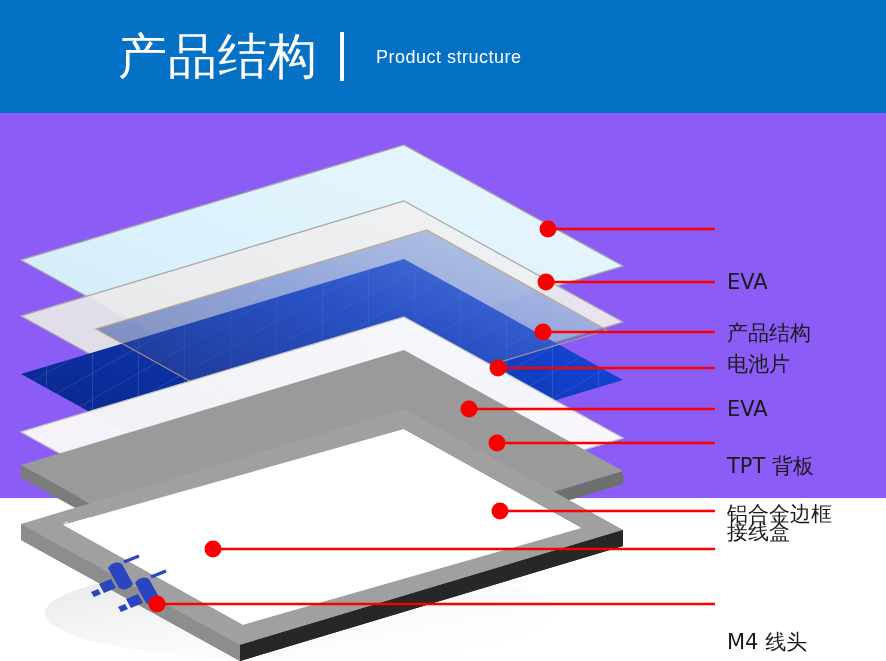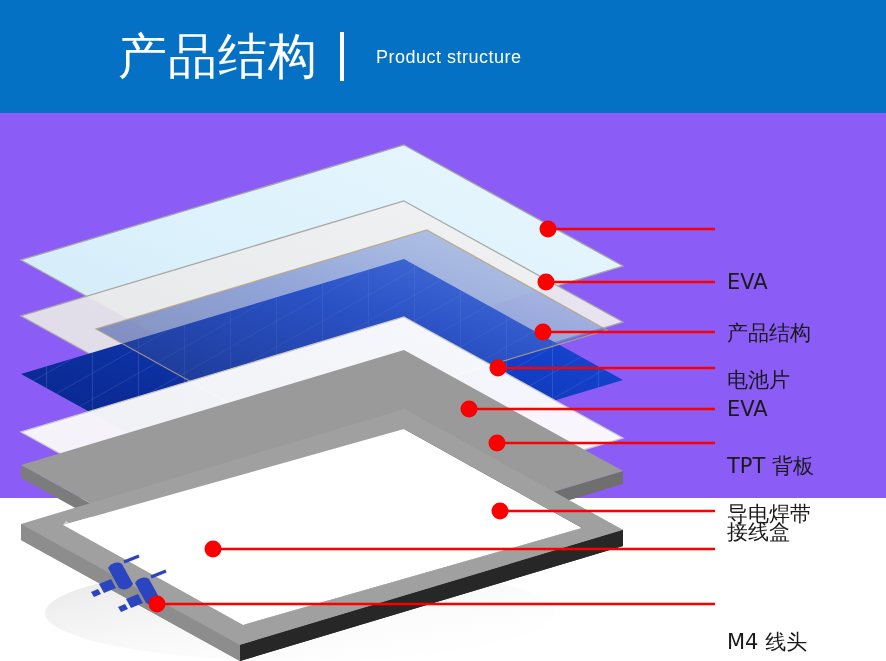--- a/index.html
+++ b/index.html
@@ -266,21 +266,21 @@
     </g>
     <g>
       <line x1="157" y1="604" x2="715" y2="604" stroke="#fa0000" stroke-width="2.6"></line>
       <circle cx="157" cy="604" r="8.5" fill="#fa0000"></circle>
     </g>
   </svg>
 
   <div class="labels">
     <div class="label" style="top:282px">EVA</div>
     <div class="label" style="top:333px">产品结构</div>
-    <div class="label" style="top:380px">电池片</div>
+    <div class="label" style="top:364px">电池片</div>
     <div class="label" style="top:409px">EVA</div>
     <div class="label" style="top:466px">TPT 背板</div>
-    <div class="label" style="top:514px">导电焊带</div>
+    <div class="label" style="top:514px">铝合金边框</div>
     <div class="label" style="top:532px">接线盒</div>
     <div class="label" style="top:642px">M4 线头</div>
   </div>
 
 </div>
 
 </body></html>

